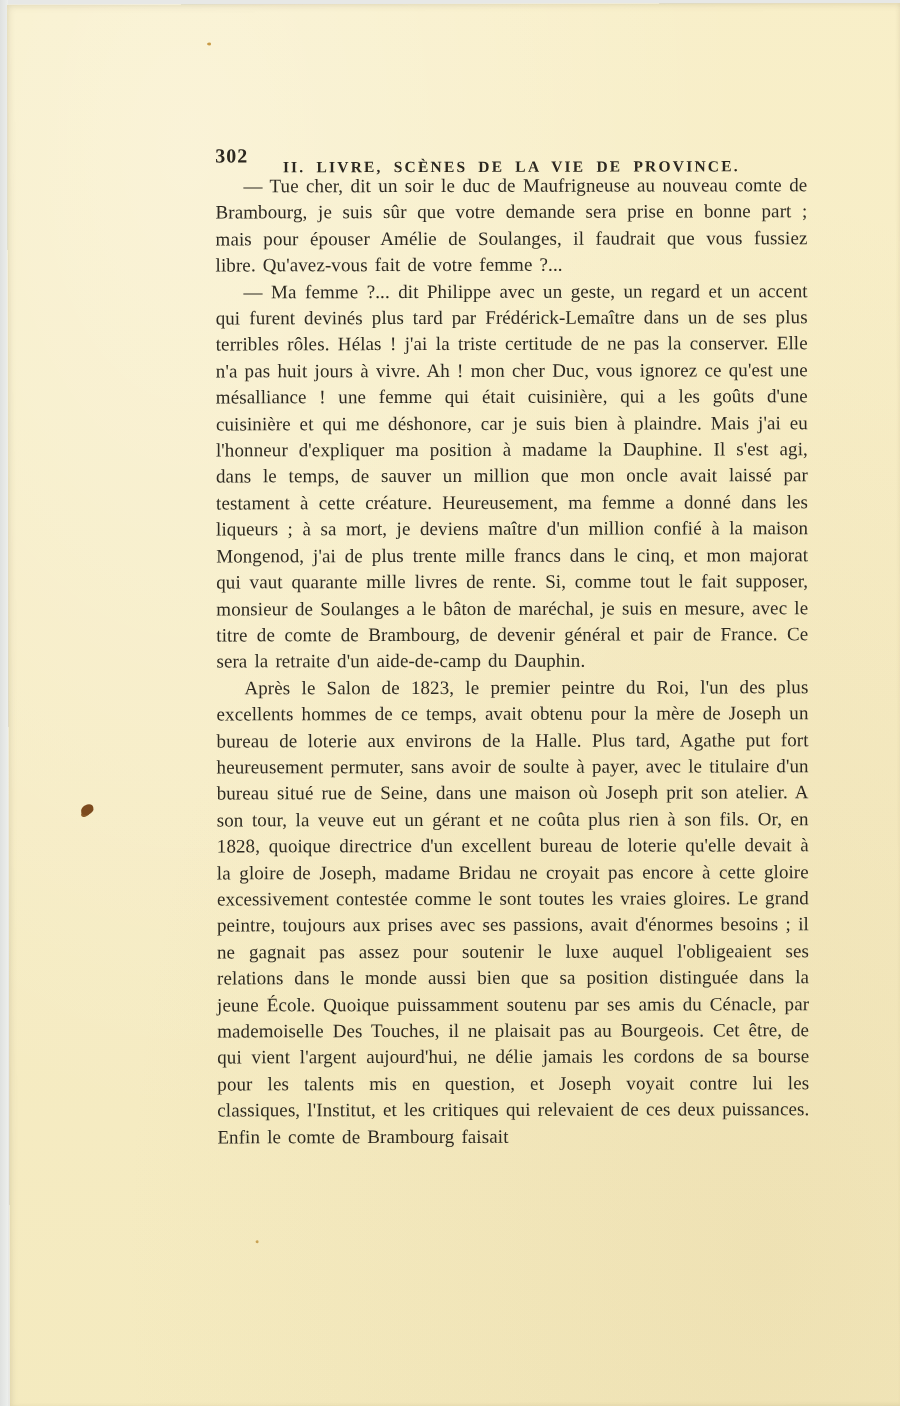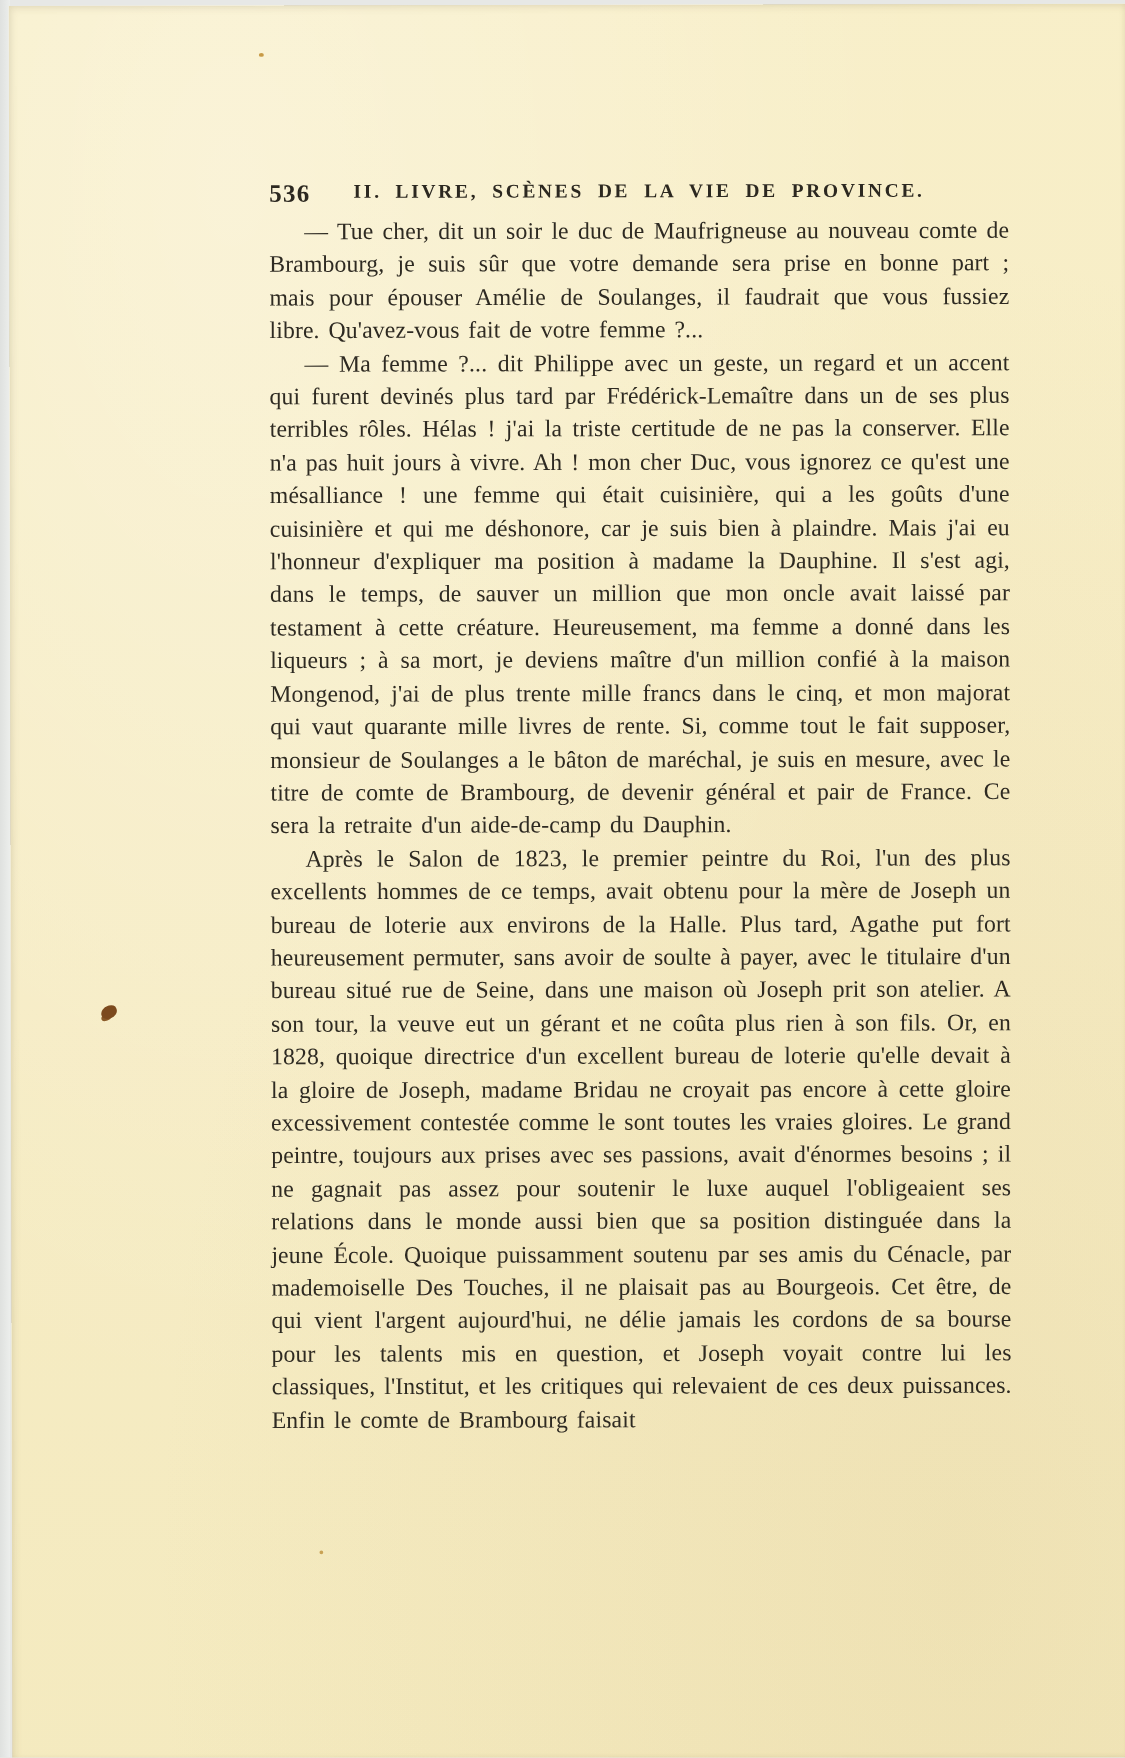--- a/index.html
+++ b/index.html
@@ -25,21 +25,21 @@
     position:absolute;
     left:208px;top:140px;width:592px;height:24px;
     color:#2c2820;
   }
   .page-number{
     position:absolute;left:0;top:0;
     font-size:20px;font-weight:bold;
     letter-spacing:1px;
   }
   .running-title{
-    position:absolute;left:50%;top:1px;
+    position:absolute;left:50%;top:14px;
     transform:translateX(-50%);
     white-space:nowrap;
     font-size:15.5px;font-weight:bold;
     letter-spacing:2.2px;word-spacing:5px;
   }
   .body-text{
     position:absolute;
     left:208px;top:169px;width:592px;
     font-size:19px;line-height:26.4px;
     color:#2e2a22;
@@ -66,21 +66,21 @@
     background:linear-gradient(90deg,#dfe1df,#eceeec);
   }
 </style>
 </head>
 <body>
 
 <div class="edge-sliver"></div>
 
 <div class="paper">
   <div class="header-row">
-    <span class="page-number">536</span>
+    <span class="page-number">302</span>
     <span class="running-title">II. LIVRE, SCÈNES DE LA VIE DE PROVINCE.</span>
   </div>
 
   <div class="body-text">
     <p>— Tue cher, dit un soir le duc de Maufrigneuse au nouveau comte de Brambourg, je suis sûr que votre demande sera prise en bonne part ; mais pour épouser Amélie de Soulanges, il faudrait que vous fussiez libre. Qu'avez-vous fait de votre femme ?...</p>
     <p>— Ma femme ?... dit Philippe avec un geste, un regard et un accent qui furent devinés plus tard par Frédérick-Lemaître dans un de ses plus terribles rôles. Hélas ! j'ai la triste certitude de ne pas la conserver. Elle n'a pas huit jours à vivre. Ah ! mon cher Duc, vous ignorez ce qu'est une mésalliance ! une femme qui était cuisinière, qui a les goûts d'une cuisinière et qui me déshonore, car je suis bien à plaindre. Mais j'ai eu l'honneur d'expliquer ma position à madame la Dauphine. Il s'est agi, dans le temps, de sauver un million que mon oncle avait laissé par testament à cette créature. Heureusement, ma femme a donné dans les liqueurs ; à sa mort, je deviens maître d'un million confié à la maison Mongenod, j'ai de plus trente mille francs dans le cinq, et mon majorat qui vaut quarante mille livres de rente. Si, comme tout le fait supposer, monsieur de Soulanges a le bâton de maréchal, je suis en mesure, avec le titre de comte de Brambourg, de devenir général et pair de France. Ce sera la retraite d'un aide-de-camp du Dauphin.</p>
     <p>Après le Salon de 1823, le premier peintre du Roi, l'un des plus excellents hommes de ce temps, avait obtenu pour la mère de Joseph un bureau de loterie aux environs de la Halle. Plus tard, Agathe put fort heureusement permuter, sans avoir de soulte à payer, avec le titulaire d'un bureau situé rue de Seine, dans une maison où Joseph prit son atelier. A son tour, la veuve eut un gérant et ne coûta plus rien à son fils. Or, en 1828, quoique directrice d'un excellent bureau de loterie qu'elle devait à la gloire de Joseph, madame Bridau ne croyait pas encore à cette gloire excessivement contestée comme le sont toutes les vraies gloires. Le grand peintre, toujours aux prises avec ses passions, avait d'énormes besoins ; il ne gagnait pas assez pour soutenir le luxe auquel l'obligeaient ses relations dans le monde aussi bien que sa position distinguée dans la jeune École. Quoique puissamment soutenu par ses amis du Cénacle, par mademoiselle Des Touches, il ne plaisait pas au Bourgeois. Cet être, de qui vient l'argent aujourd'hui, ne délie jamais les cordons de sa bourse pour les talents mis en question, et Joseph voyait contre lui les classiques, l'Institut, et les critiques qui relevaient de ces deux puissances. Enfin le comte de Brambourg faisait</p>
   </div>
 
   <div class="ink-stain"></div>

